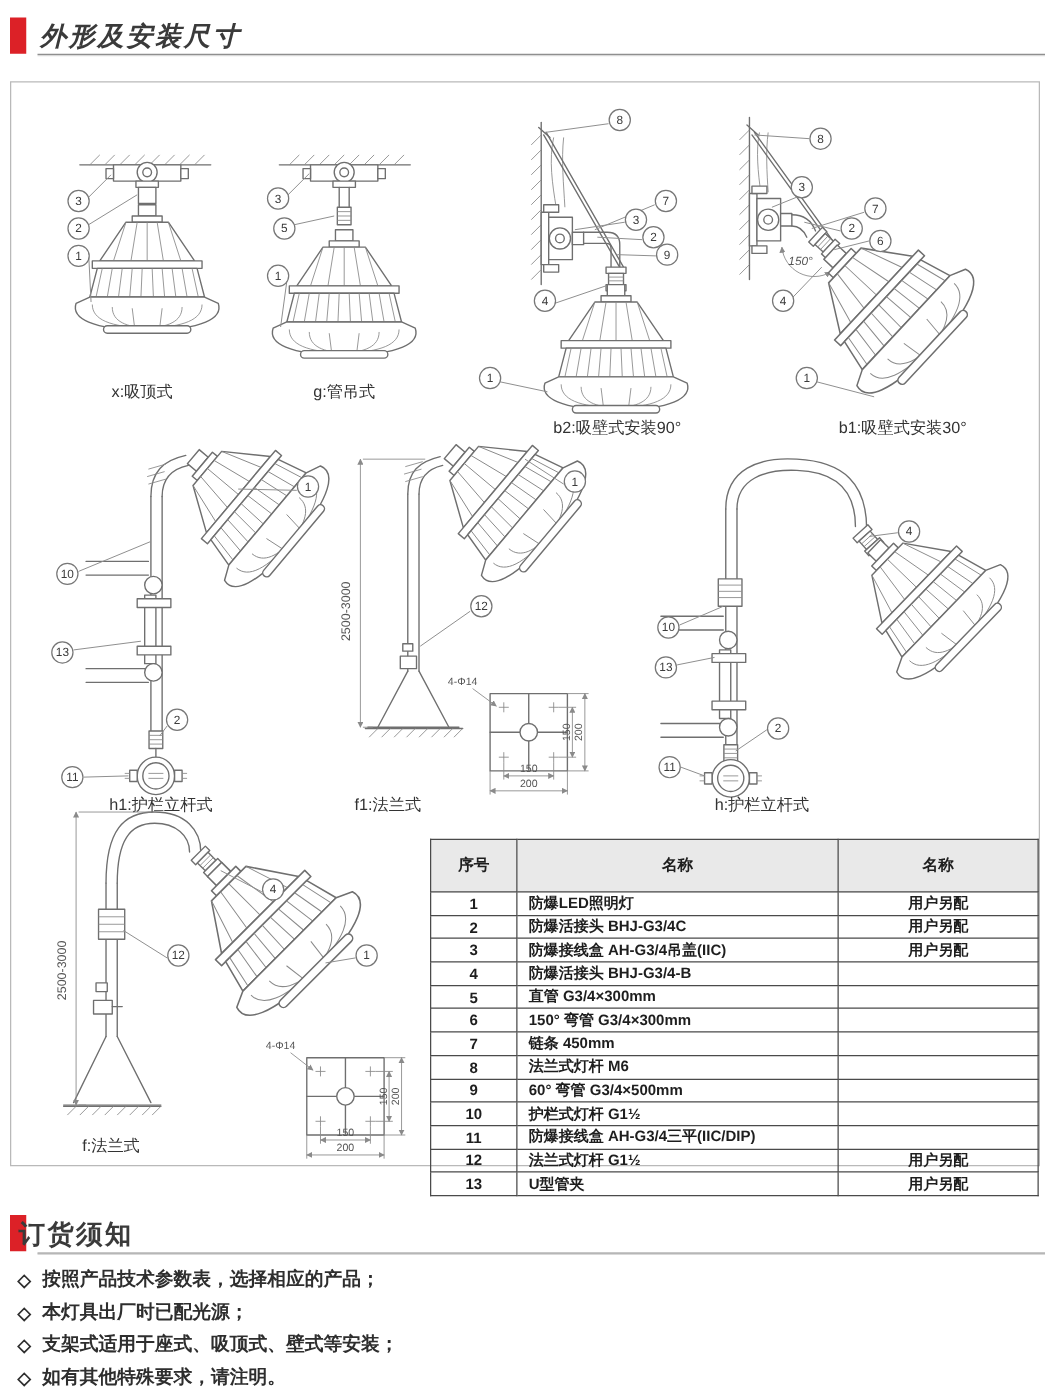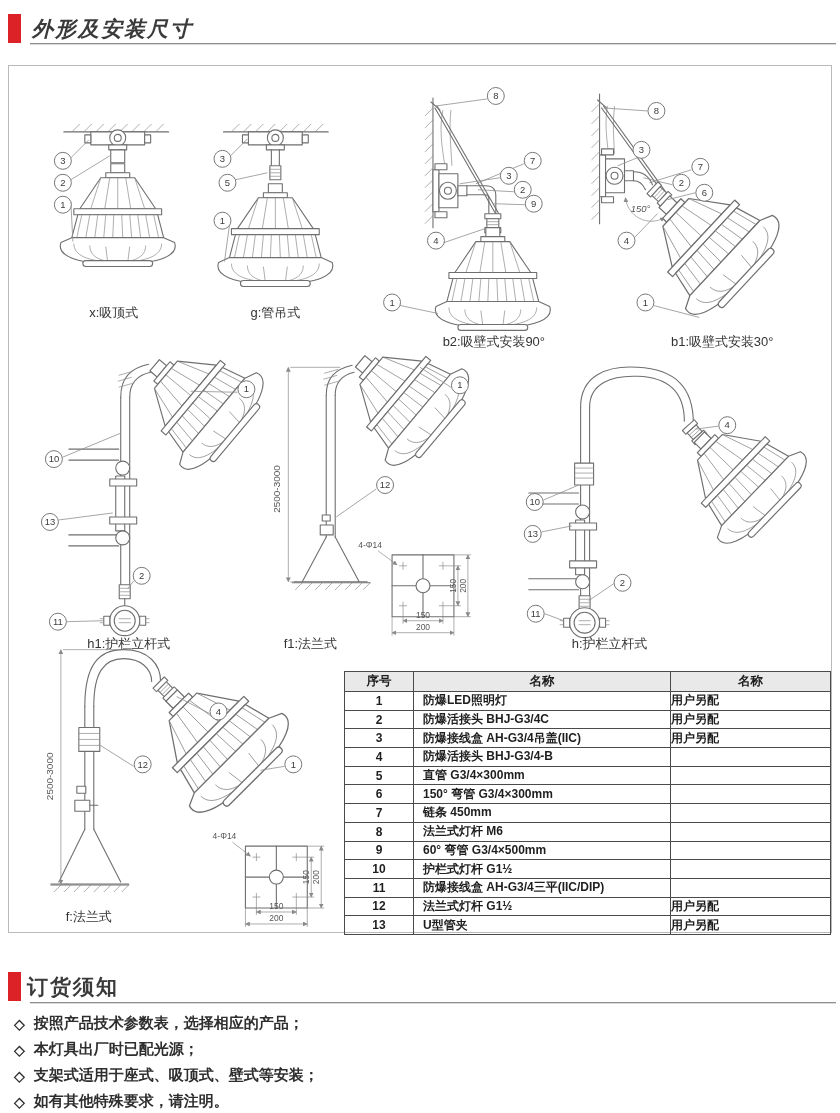--- a/index.html
+++ b/index.html
@@ -21,25 +21,25 @@
   svg text{font-family:"Liberation Sans",sans-serif;fill:#3c3c3c;}
   .co text{font-size:9.5px;text-anchor:middle;}
   .cap{font-size:13px;text-anchor:middle;fill:#333;}
   .dim{font-size:10px;text-anchor:middle;fill:#555;}
   .fd{font-size:8.5px;text-anchor:middle;fill:#555;}
   .ang{font-size:9.5px;font-style:italic;text-anchor:middle;fill:#555;}
 
   
   .parts{position:absolute;left:335px;top:605px;width:486px;border-collapse:collapse;table-layout:fixed;
          font-size:12px;color:#1e1e1e;}
-  .parts th{background:#e9e9e9;border:1px solid #4a4a4a;height:19px;font-size:12.5px;font-weight:bold;padding:0;}
+  .parts th{background:#e9e9e9;border:1px solid #4a4a4a;height:19px;font-size:12.5px;font-weight:bold;padding:11px;}
   .parts td{border:1px solid #4a4a4a;height:17.7px;font-weight:bold;padding:0;}
   .parts .c1{text-align:center;}
   .parts .c2{text-align:left;padding-left:9px;margin-top:32px;}
-  .parts .c3{text-align:left;}
+  .parts .c3{text-align:center;}
 
   
   .note-line{position:absolute;left:14px;display:flex;align-items:center;gap:9px;
              font-size:15px;font-weight:bold;color:#2e2e2e;}
   .note-line .diamond{font-size:14px;color:#2e2e2e;}
 </style>
 </head>
 <body>
 
 <div class="accent-bar" style="left:8px;top:14px;height:29px;"></div>
@@ -476,21 +476,21 @@
       <tr>
           <td class="c1">13</td>
           <td class="c2">U型管夹</td>
           <td class="c3">用户另配</td>
         </tr>
     </tbody>
   </table>
 </div>
 
 <div class="accent-bar" style="left:8px;top:972px;height:29px;"></div>
-<div class="sec-title" style="left:27px;top:973px;">订货须知</div>
+<div class="sec-title" style="left:15px;top:973px;">订货须知</div>
 <div class="rule" style="left:30px;top:1002px;width:806px;"></div>
 <div class="rule2" style="left:30px;top:1003px;width:806px;"></div>
 
 <div class="note-line" style="top:1014px;">
   <span class="diamond">◇</span>
   <span>按照产品技术参数表，选择相应的产品；</span>
 </div>
 <div class="note-line" style="top:1040px;">
   <span class="diamond">◇</span>
   <span>本灯具出厂时已配光源；</span>

